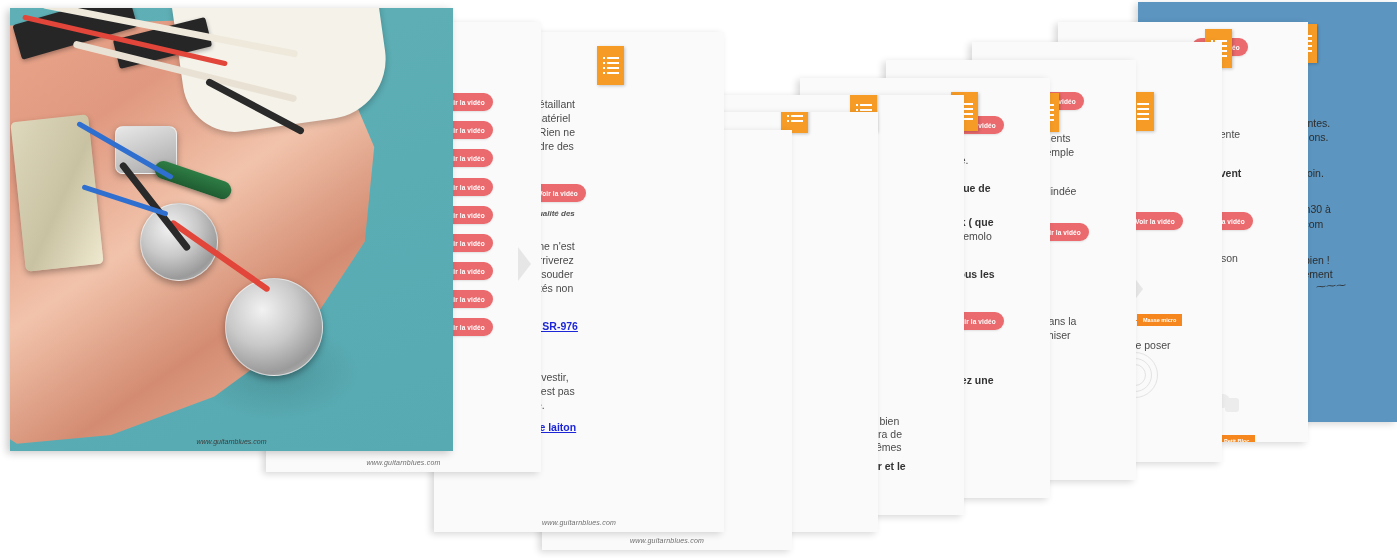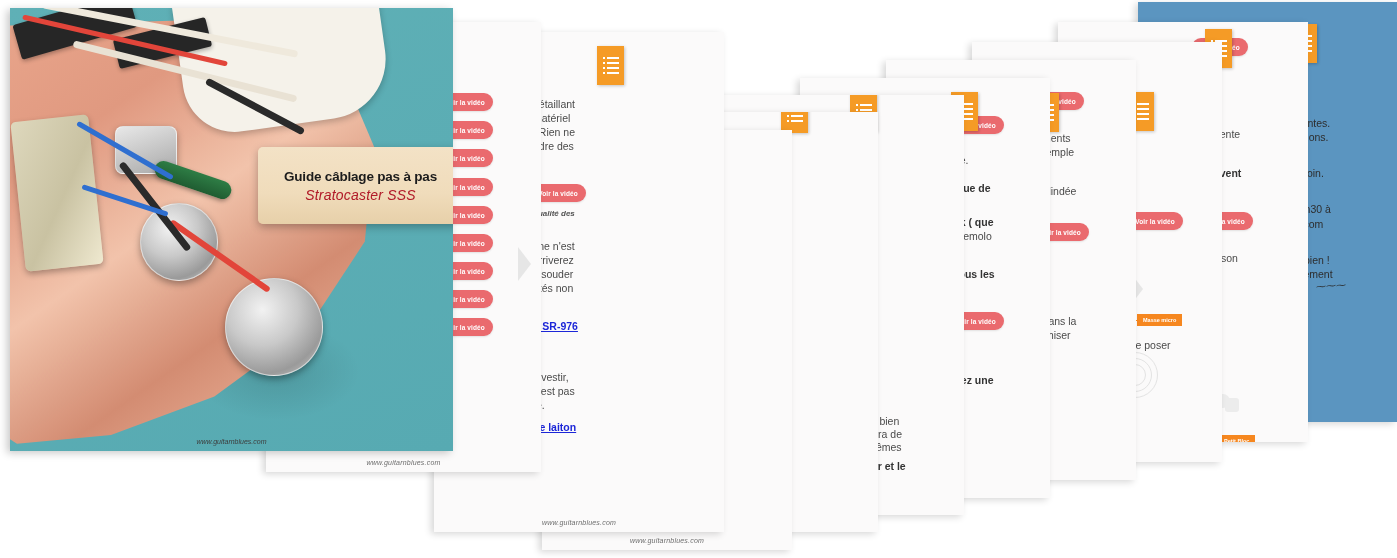--- a/index.html
+++ b/index.html
@@ -643,21 +643,17 @@
       <div class="wire w-white1"></div>
       <div class="wire w-white2"></div>
       <div class="wire w-red1"></div>
       <div class="wire w-red2"></div>
       <div class="wire w-blk1"></div>
       <div class="wire w-blk2"></div>
       <div class="wire w-blue"></div>
       <div class="wire w-blue2"></div>
     </div>
 
-    <div class="title-box">
-      <div class="title-main">Guide câblage pas à pas</div>
-      <div class="title-sub">Stratocaster SSS</div>
-    </div>
 
     <div class="cover-foot">www.guitarnblues.com</div>
   </div>
 
 </div>
 
 </body></html>

